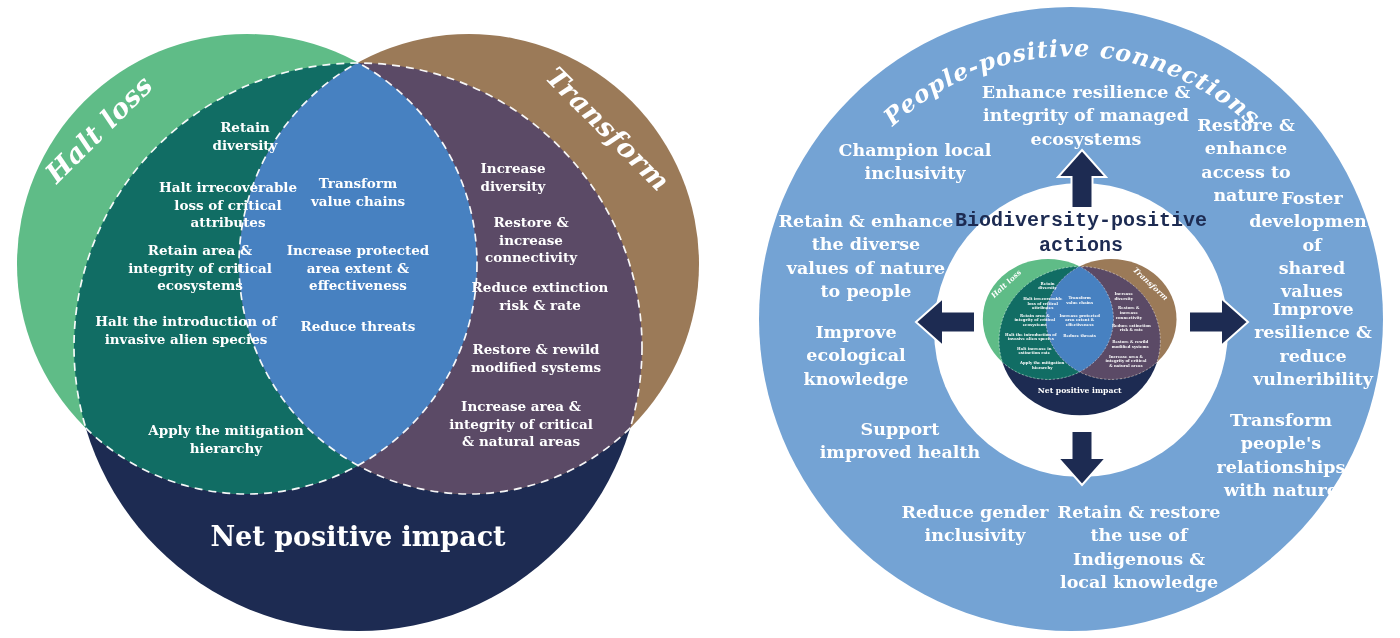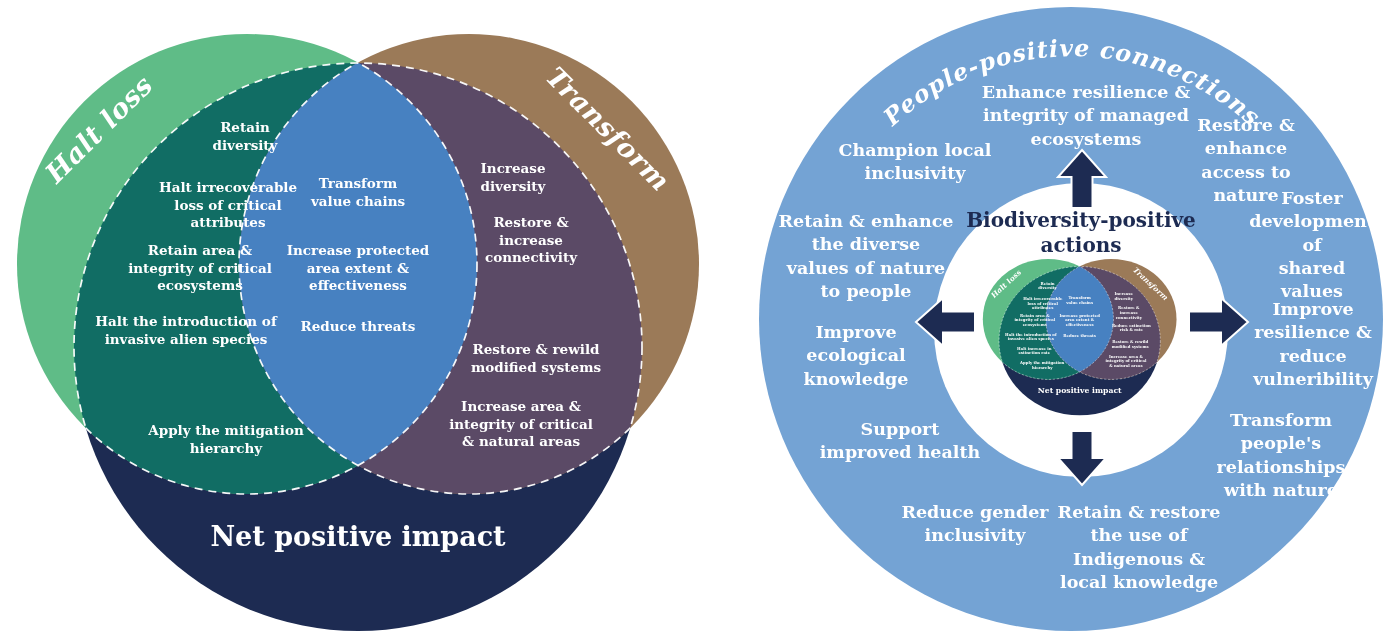--- a/index.html
+++ b/index.html
@@ -32,21 +32,21 @@
   }
   
   .ring-lbls .lbl{font-size:17.5px;line-height:1.33;}
   .r0{left:1086px;top:116px}.r1{left:1246px;top:161px}.r2{left:1312px;top:245px}
   .r3{left:1313px;top:345px}.r4{left:1281px;top:456px}.r5{left:1139px;top:548px}
   .r6{left:975px;top:524px}.r7{left:900px;top:441px}.r8{left:856px;top:356px}
   .r9{left:866px;top:257px}.r10{left:915px;top:162px}
   .center-title{
     position:absolute;left:1081px;top:233px;transform:translate(-50%,-50%);
     color:#1d2b52;font-weight:700;font-size:20px;text-align:center;
-    white-space:pre-line;line-height:1.25;
+    white-space:pre-line;line-height:1.25;font-family:Liberation Mono, monospace;
   }
   .arc-text{
     fill:#ffffff;font-weight:700;font-style:italic;font-size:23.5px;
     letter-spacing:1px;font-family:"DejaVu Serif","Liberation Serif",serif;
   }
 </style>
 </head>
 <body>
 
 <div class="stage">
@@ -159,20 +159,22 @@
     <div class="lbl c1">Increase protected
 area extent &amp;
 effectiveness</div>
     <div class="lbl c2">Reduce threats</div>
 
     <div class="lbl t0">Increase
 diversity</div>
     <div class="lbl t1">Restore &amp;
 increase
 connectivity</div>
+    <div class="lbl t2">Reduce extinction
+risk &amp; rate</div>
     <div class="lbl t3">Restore &amp; rewild
 modified systems</div>
     <div class="lbl t4">Increase area &amp;
 integrity of critical
 &amp; natural areas</div>
 
     <div class="lbl npi">Net positive impact</div>
   </div>
 
   <div class="mini-wrap" id="miniWrap">

